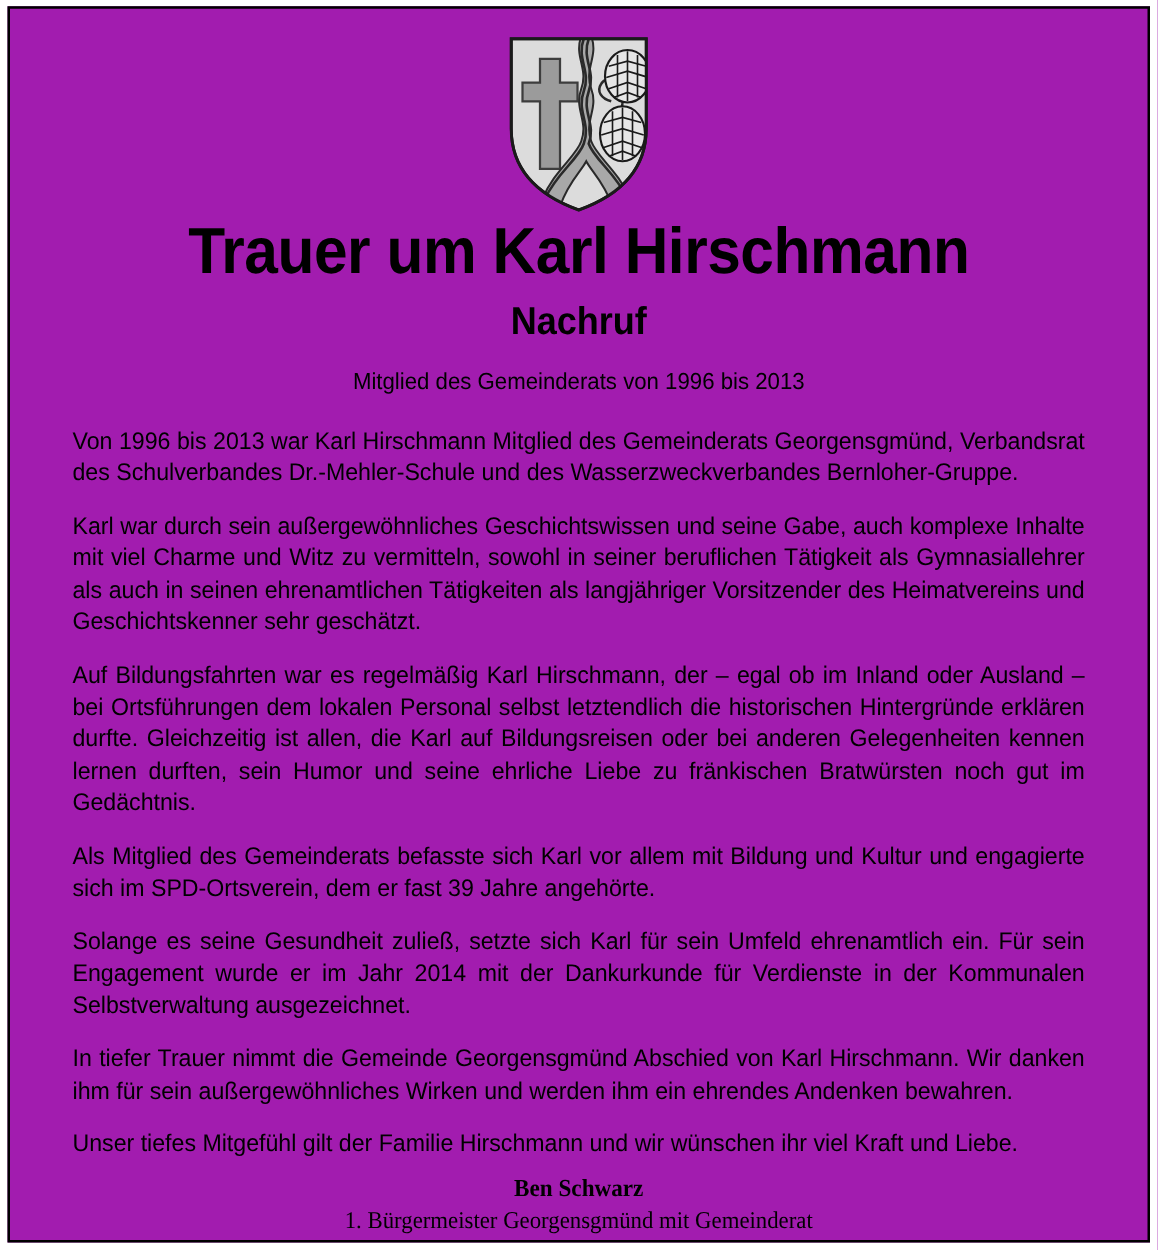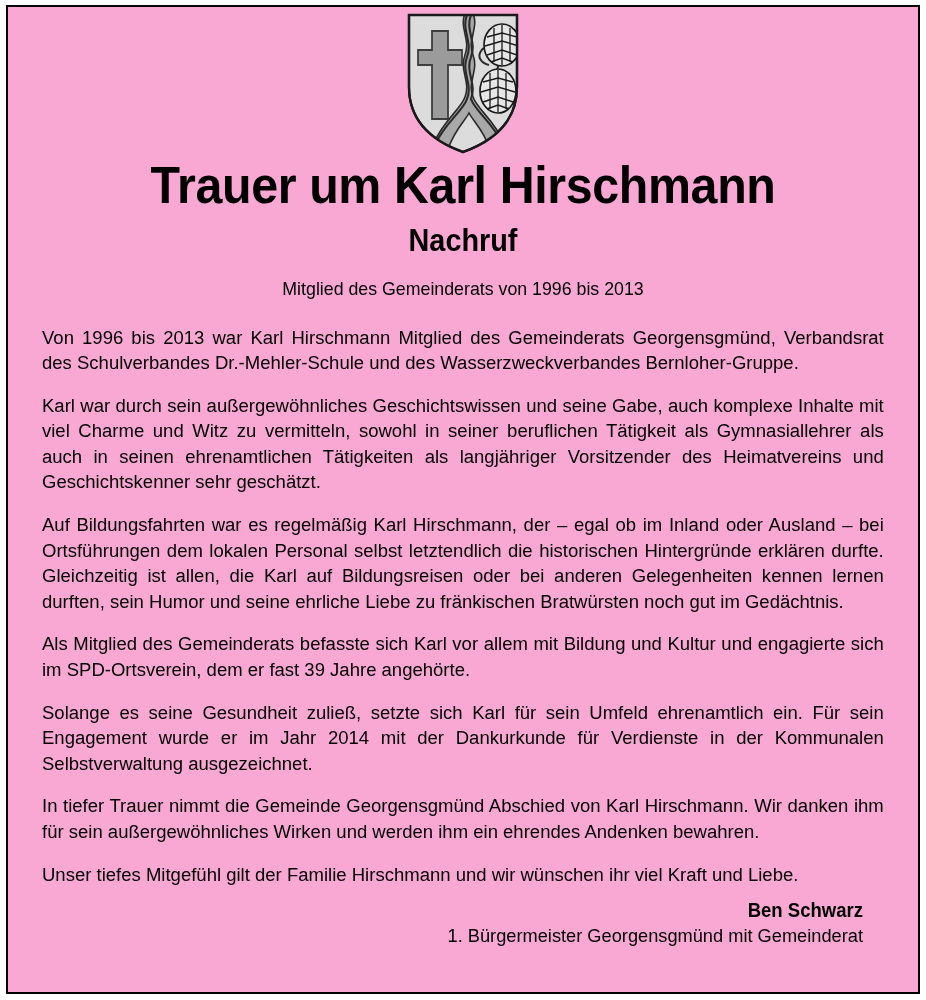--- a/index.html
+++ b/index.html
@@ -22,23 +22,23 @@
     width: 926px;
     height: 1000px;
     padding: 5px 6px 6px 6px;
     background: #ffffff;
   }
   .notice-inner {
     box-sizing: border-box;
     width: 100%;
     height: 100%;
     border: 2px solid #000000;
-    background: #f9a8d4;
+    background: #a21caf;
     position: relative;
-    padding: 0;
+    padding: 16px;
   }
 
   
   .crest-wrap {
     text-align: center;
     padding-top: 2px;
     height: 152px;
     box-sizing: border-box;
   }
   .crest {
@@ -94,21 +94,22 @@
     transform-origin: left top;
     width: 103.6%;
   }
   .para:last-of-type {
     margin-bottom: 0;
   }
 
   
   .signature {
     padding-top: 12px;
-    text-align: right;
+    text-align: center;
+    font-family: Liberation Serif, serif;
   }
   .sig-name {
     font-size: 19.5px;
     font-weight: bold;
     line-height: 1.15;
     margin: 0;
     transform: scaleX(0.95);
   }
   .sig-role {
     font-size: 19.2px;

